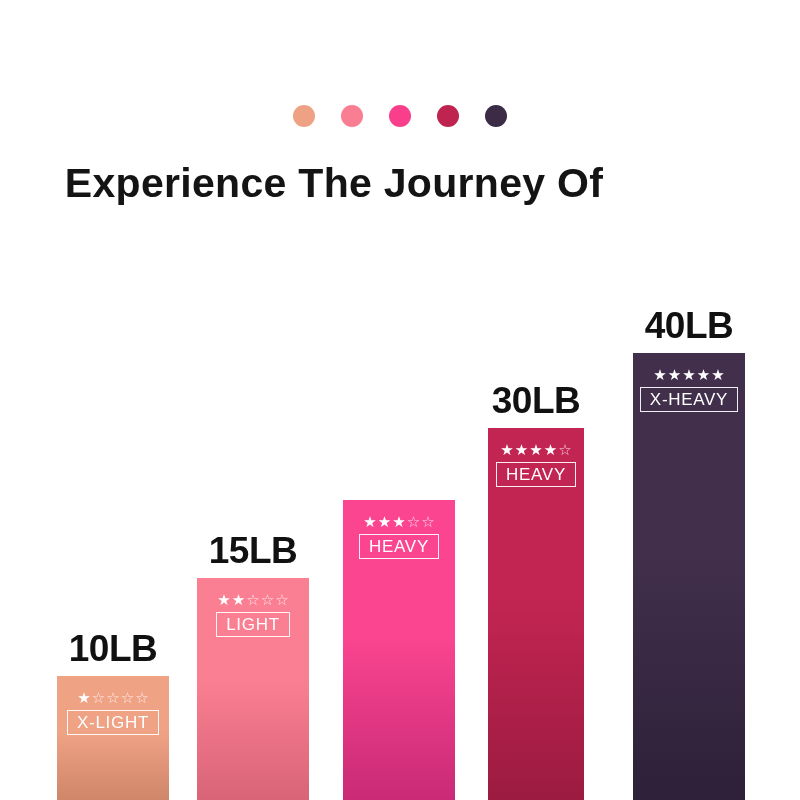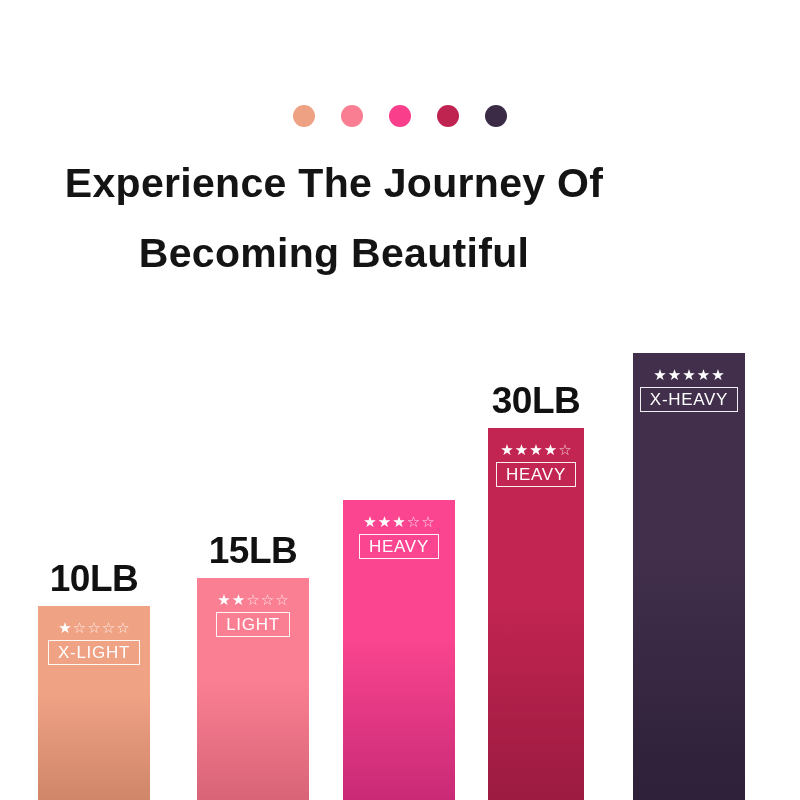--- a/index.html
+++ b/index.html
@@ -129,25 +129,24 @@
   <div id="dot-row">
       <div class="dot" style="background: rgb(239, 161, 132);"></div>
       <div class="dot" style="background: rgb(250, 126, 146);"></div>
       <div class="dot" style="background: rgb(249, 62, 140);"></div>
       <div class="dot" style="background: rgb(191, 36, 81);"></div>
       <div class="dot" style="background: rgb(59, 43, 70);"></div>
     </div>
 
   <div id="heading">
     <span class="line">Experience The Journey Of</span>
-    <span class="line">Becoming Beautiful</span>
   </div>
 
   <div id="chart">
-      <div class="bar" style="left: 38px; width: 112px; height: 194px;">
+      <div class="bar" style="left: 57px; width: 112px; height: 124px;">
         <div class="bar-fill" style="background: linear-gradient(rgb(240, 162, 133) 0%, rgb(240, 162, 133) 45%, rgb(207, 134, 105) 100%);"></div>
         <div class="bar-weight">10LB</div>
         <div class="bar-badge">
           <div class="stars">
             <span class="star">★</span>
             <span class="star empty">☆</span>
             <span class="star empty">☆</span>
             <span class="star empty">☆</span>
             <span class="star empty">☆</span>
           </div>
@@ -190,20 +189,21 @@
             <span class="star">★</span>
             <span class="star">★</span>
             <span class="star">★</span>
             <span class="star empty">☆</span>
           </div>
           <div class="grade-box">HEAVY</div>
         </div>
       </div>
       <div class="bar" style="left: 633px; width: 112px; height: 447px;">
         <div class="bar-fill" style="background: linear-gradient(rgb(65, 47, 76) 0%, rgb(65, 47, 76) 45%, rgb(46, 32, 56) 100%);"></div>
+        <div class="bar-weight">40LB</div>
         <div class="bar-badge">
           <div class="stars">
             <span class="star">★</span>
             <span class="star">★</span>
             <span class="star">★</span>
             <span class="star">★</span>
             <span class="star">★</span>
           </div>
           <div class="grade-box">X-HEAVY</div>
         </div>

